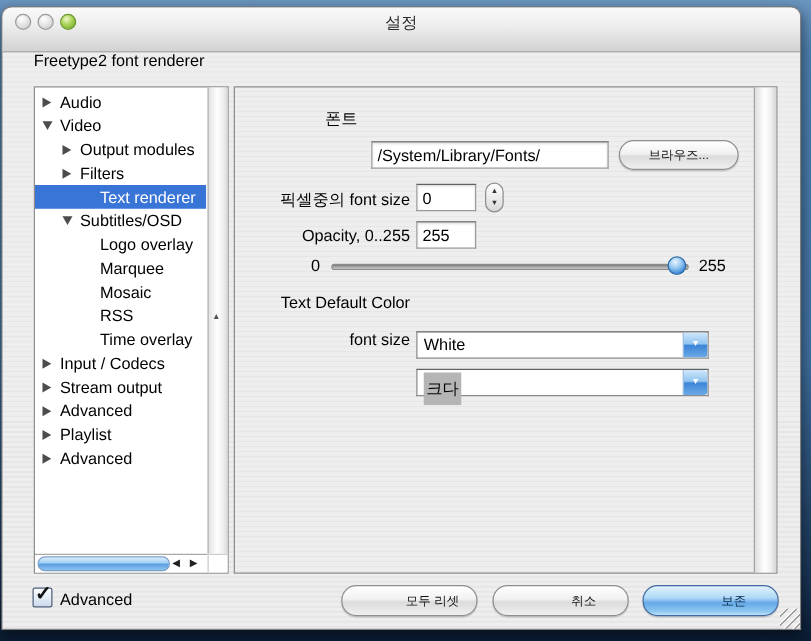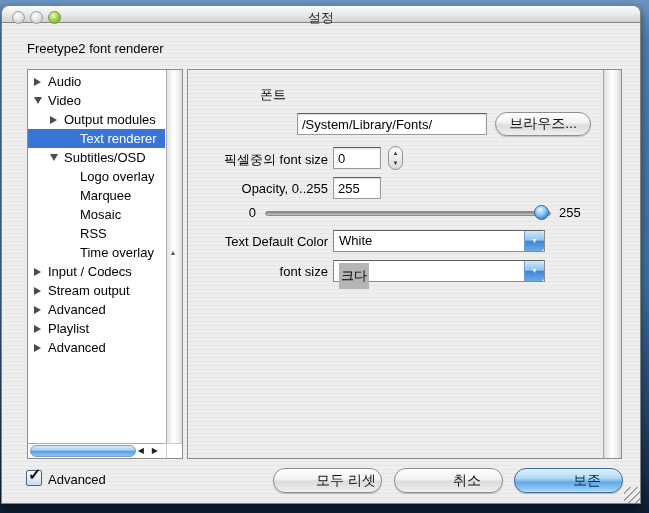--- a/index.html
+++ b/index.html
@@ -7,21 +7,21 @@
   body { font-family:"Liberation Sans", sans-serif; font-size:13px; color:#000; }
 
   .backdrop { position:absolute; inset:0; width:649px; height:513px;
     background:linear-gradient(180deg,#6b95bf 0%, #4d7fae 8%, #3f6f9e 55%, #16304f 92%, #0b1c33 100%); }
 
   .window { position:absolute; left:1px; top:5px; width:640px; height:499px;
     background:repeating-linear-gradient(180deg,#eeeeee 0px,#eeeeee 3px,#e6e6e6 3px,#e6e6e6 4px);
     border:1px solid rgba(40,40,40,.55); border-radius:8px 8px 0 0;
     box-shadow:0 4px 10px rgba(0,0,0,.5); }
 
-  .titlebar { position:absolute; left:0; top:0; right:0; height:17px;
+  .titlebar { position:absolute; left:0; top:0; right:0; height:36px;
     background:linear-gradient(180deg,#fafafa 0%,#ececec 45%,#d2d2d2 100%);
     border-bottom:1px solid #868686; border-radius:8px 8px 0 0; }
   .title { position:absolute; left:0; right:0; top:3px; text-align:center; color:#2b2b2b; }
   .tl { position:absolute; top:5px; width:13px; height:13px; border-radius:50%; }
   .tl.g1 { left:10px; } .tl.g2 { left:28px; } .tl.green { left:46px; }
   .tl.g1,.tl.g2 { background:radial-gradient(circle at 38% 30%, #ffffff 0%, #e6e6e6 45%, #c2c2c2 100%); border:1px solid #9b9b9b; }
   .tl.green { background:radial-gradient(circle at 38% 30%, #eef8c8 0%, #a8d355 45%, #679e24 100%); border:1px solid #6f9a2e; }
 
   .header { position:absolute; left:25px; top:35px; }
 
@@ -65,40 +65,40 @@
   .font-lbl { left:72px; top:16px; }
 
   .txt { font-family:"Liberation Sans", sans-serif; font-size:13px; background:#fff;
     border:1px solid #9a9a9a; border-top-color:#5f5f5f; padding:0 4px;
     box-shadow:inset 0 1px 2px rgba(0,0,0,.15); }
   .txt.path { position:absolute; left:109px; top:43px; width:190px; height:22px; }
   .txt.small { position:absolute; width:48px; height:22px; }
   .r1i { left:145px; top:77px; } .r2i { left:145px; top:107px; }
   .lbl.r1 { top:81px; } .lbl.r2 { top:111px; } .lbl.r3 { top:164px; } .lbl.r4 { top:194px; }
 
-  .aqua-btn { font-family:"Liberation Sans", sans-serif; font-size:14px; color:#111;
+  .aqua-btn { font-family:"Liberation Sans", sans-serif; font-size:10px; color:#111;
     background:linear-gradient(180deg,#ffffff 0%,#f1f1f1 45%,#dcdcdc 55%,#efefef 100%);
     border:1px solid #8f8f8f; border-radius:12px; box-shadow:0 1px 1px rgba(0,0,0,.2); }
   .browse { position:absolute; left:307px; top:42px; width:96px; height:24px; }
 
   .stepper { position:absolute; left:200px; top:76px; width:15px; height:24px;
     background:linear-gradient(180deg,#ffffff,#d9d9d9); border:1px solid #8f8f8f; border-radius:8px; }
   .st-up,.st-dn { position:absolute; left:0; right:0; text-align:center; font-size:6px; color:#333; }
   .st-up { top:3px; } .st-dn { bottom:3px; }
 
   .slider-min { position:absolute; left:40px; top:135px; width:28px; text-align:right; }
   .slider-max { position:absolute; left:371px; top:135px; }
   .slider-track { position:absolute; left:77px; top:141px; width:286px; height:5px; border-radius:3px;
     background:linear-gradient(180deg,#7f7f7f,#c9c9c9); border:1px solid #8a8a8a; }
   .slider-knob { position:absolute; left:346px; top:135px; width:15px; height:15px; border-radius:50%;
     background:radial-gradient(circle at 40% 28%, #e9f5fe 0%, #8cc2ef 45%, #3c85d6 78%, #2a6bb4 100%);
     border:1px solid #2e6aa8; }
 
-  .combo { position:absolute; height:22px; width:212px; background:#fff;
-    border:1px solid #8a8a8a; border-top-color:#5f5f5f; }
+  .combo { position:absolute; height:22px; width:234px; background:#fff;
+    border:1px solid #8a8a8a; border-top-color:#5f5f5f;margin-top:35px; }
   .r3c { left:145px; top:160px; } .r4c { left:145px; top:190px; }
   .combo-val { position:absolute; left:5px; top:2px; white-space:nowrap; }
   .combo-val.hl { background:#b5b5b5; padding:4px 2px; }
   .combo-btn { position:absolute; right:0; top:0; bottom:0; width:20px;
     background:linear-gradient(180deg,#cfe7fb 0%,#93c5f1 45%,#3d86d8 52%,#6aaae6 100%);
     border-left:1px solid #6f9bd0; border-radius:0 3px 3px 0; }
   .carrow { position:absolute; left:0; right:0; top:6px; text-align:center; font-size:7px; color:#fff; }
 
   
   .checkbox { position:absolute; left:24px; top:464px; width:16px; height:16px;
@@ -136,20 +136,24 @@
             <span class="tree-label">Audio</span>
           </div>
           <div class="tree-row lvl0">
             <span class="tri expanded"></span>
             <span class="tree-label">Video</span>
           </div>
           <div class="tree-row lvl1">
             <span class="tri collapsed"></span>
             <span class="tree-label">Output modules</span>
           </div>
+          <div class="tree-row lvl1">
+            <span class="tri collapsed"></span>
+            <span class="tree-label">Filters</span>
+          </div>
           <div class="tree-row lvl2 selected">
             <span class="tri none"></span>
             <span class="tree-label">Text renderer</span>
           </div>
           <div class="tree-row lvl1">
             <span class="tri expanded"></span>
             <span class="tree-label">Subtitles/OSD</span>
           </div>
           <div class="tree-row lvl2">
             <span class="tri none"></span>

